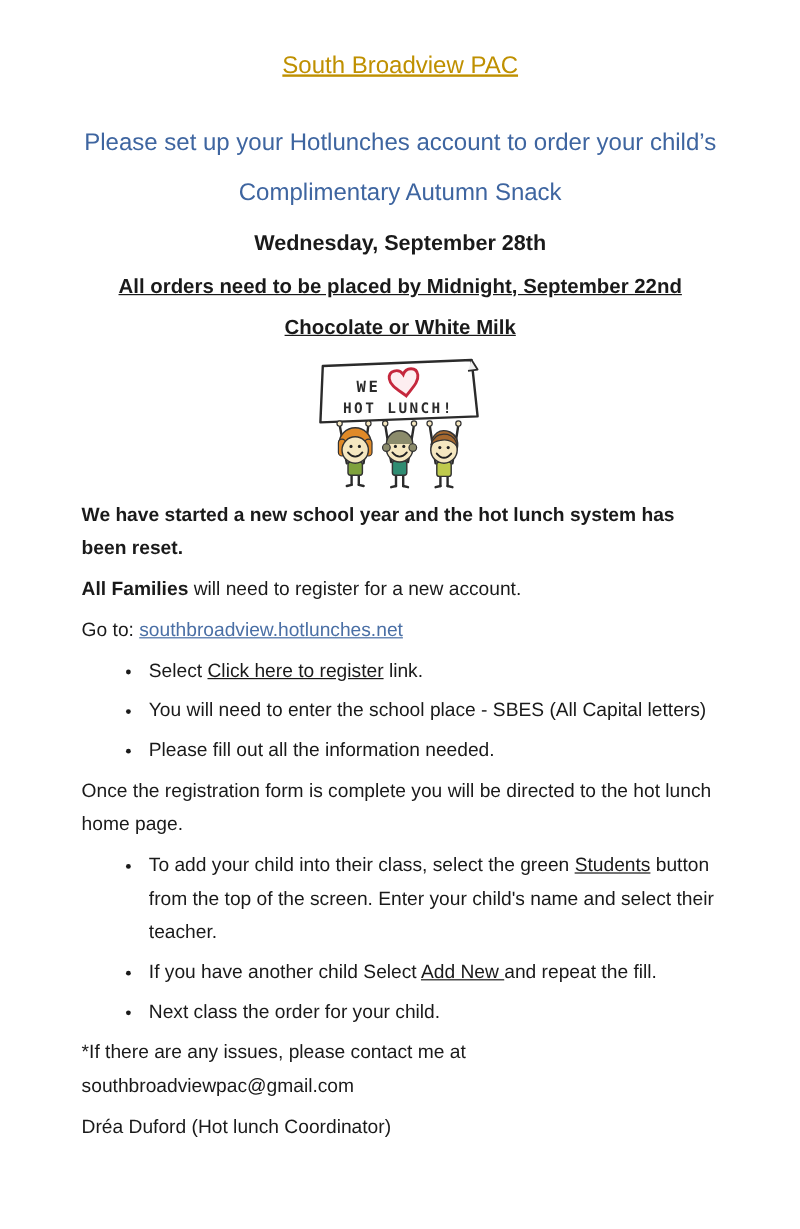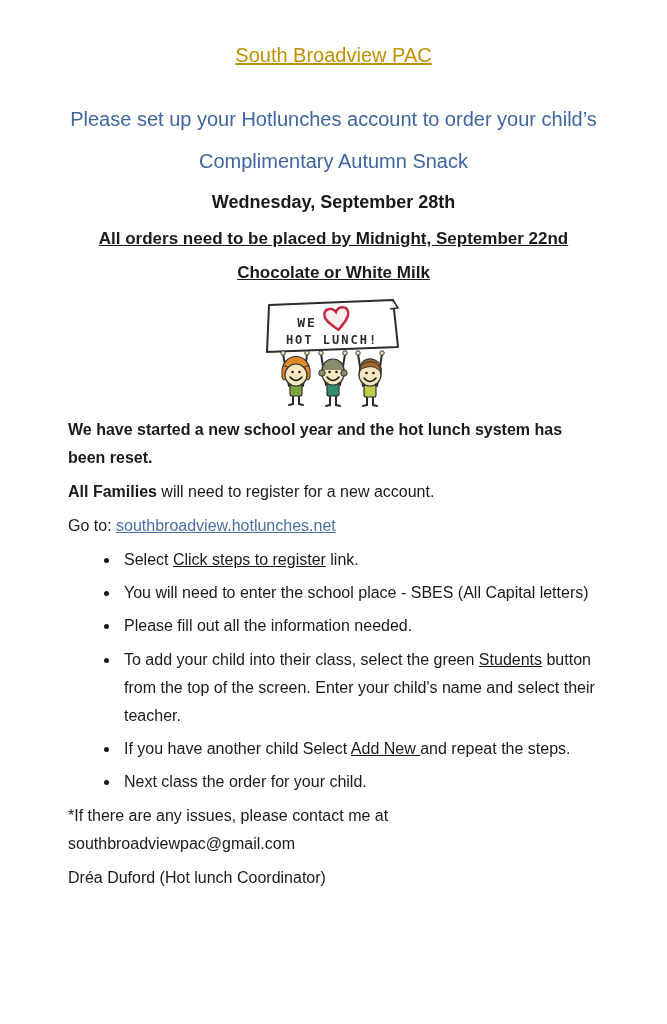--- a/index.html
+++ b/index.html
@@ -185,29 +185,30 @@
     </svg>
   </div>
 
   <p class="body-p bold">We have started a new school year and the hot lunch system has been reset.</p>
 
   <p class="body-p"><strong>All Families</strong><span> will need to register for a new account.</span></p>
 
   <p class="body-p"><span>Go to: </span><a class="link">southbroadview.hotlunches.net</a></p>
 
   <ul class="bullets">
-    <li><span>Select </span><span class="u">Click steps to register</span><span> link.</span></li>
+    <li><span>Select </span><span class="u">Click here to register</span><span> link.</span></li>
     <li><span>You will need to enter the school place - SBES (All Capital letters)</span></li>
     <li><span>Please fill out all the information needed.</span><br></li>
   </ul>
 
+  <p class="body-p">Once the registration form is complete you will be directed to the hot lunch home page.</p>
 
   <ul class="bullets">
     <li><span>To add your child into their class, select the green </span><span class="u">Students</span><span> button from the top of the screen. Enter your child's name and select their teacher.</span></li>
-    <li><span>If you have another child Select </span><span class="u">Add New </span><span>and repeat the steps.</span></li>
+    <li><span>If you have another child Select </span><span class="u">Add New </span><span>and repeat the fill.</span></li>
     <li><span>Next class the order for your child.</span></li>
   </ul>
 
   <p class="body-p">*If there are any issues, please contact me at southbroadviewpac@gmail.com</p>
 
   <p class="body-p">Dréa Duford (Hot lunch Coordinator)</p>
 
 </div>
 
 </body></html>

